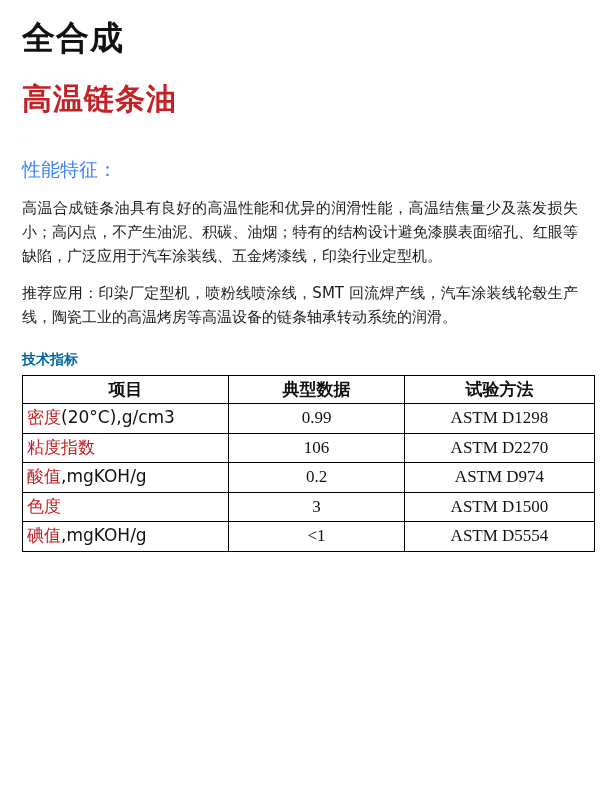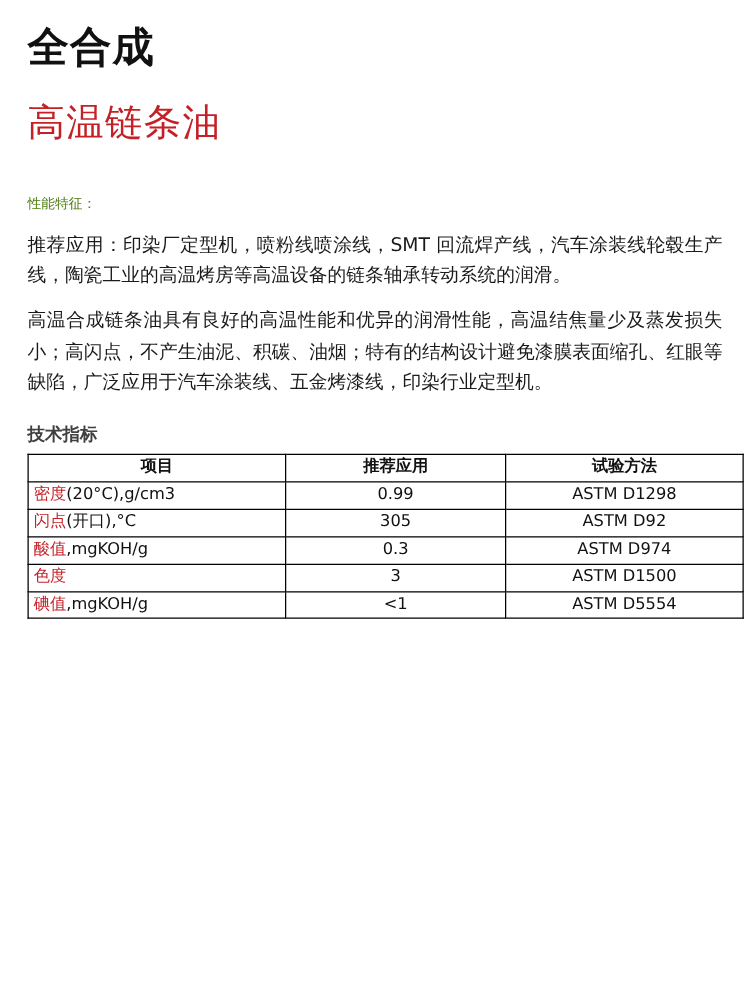--- a/index.html
+++ b/index.html
@@ -24,116 +24,116 @@
   .title-main {
     font-size: 33px;
     font-weight: bold;
     color: #111111;
     letter-spacing: 1px;
     line-height: 1.1;
     margin: 6px 0 0 6px;
   }
   .title-sub {
     font-size: 30px;
-    font-weight: normal;
+    font-weight: bold;
     color: #c42127;
     letter-spacing: 1px;
     line-height: 1.1;
     margin: 26px 0 1px 6px;
   }
   .section-label {
-    font-size: 11px;
-    color: #4d7c0f;
+    font-size: 19px;
+    color: #3b82f6;
     margin: 40px 0 0 6px;
     line-height: 1.5;
   }
   .body-para {
     font-size: 15px;
     color: #1a1a1a;
     margin: 12px 6px 0 6px;
     line-height: 1.62;
     text-align: justify;
   }
   .tech-label {
     font-size: 14px;
     font-weight: bold;
-    color: #404040;
+    color: #0369a1;
     margin: 22px 0 6px 6px;
   }
   table.spec {
     border-collapse: collapse;
     width: 572px;
     margin-left: 6px;
     table-layout: fixed;
   }
   table.spec th, table.spec td {
     border: 1px solid #000000;
-    font-size: 13px;
+    font-size: 17px;
     padding: 1px 4px;
     line-height: 1.45;
     color: #111111;
   }
   table.spec th {
     text-align: center;
     font-weight: bold;
   }
   .col-item { width: 206px; }
   .col-data { width: 176px; }
   .col-method { width: 190px; }
   .cell-left { text-align: left; }
-  .cell-center { text-align: center; }
+  .cell-center { text-align: center; font-family: Liberation Serif, serif; }
   .sub-line { display: block; }
   .red { color: #c42127; font-family: Liberation Mono, monospace; }
 </style>
 </head>
 <body>
 
 <div class="page">
 
   <div class="title-main">全合成</div>
   <div class="title-sub">高温链条油</div>
 
   <div class="section-label">性能特征：</div>
+  <div class="body-para">高温合成链条油具有良好的高温性能和优异的润滑性能，高温结焦量少及蒸发损失小；高闪点，不产生油泥、积碳、油烟；特有的结构设计避免漆膜表面缩孔、红眼等缺陷，广泛应用于汽车涂装线、五金烤漆线，印染行业定型机。</div>
   <div class="body-para">推荐应用：印染厂定型机，喷粉线喷涂线，SMT 回流焊产线，汽车涂装线轮毂生产线，陶瓷工业的高温烤房等高温设备的链条轴承转动系统的润滑。</div>
-  <div class="body-para">高温合成链条油具有良好的高温性能和优异的润滑性能，高温结焦量少及蒸发损失小；高闪点，不产生油泥、积碳、油烟；特有的结构设计避免漆膜表面缩孔、红眼等缺陷，广泛应用于汽车涂装线、五金烤漆线，印染行业定型机。</div>
 
   <div class="tech-label">技术指标</div>
 
   <table class="spec">
     <colgroup>
       <col class="col-item">
       <col class="col-data">
       <col class="col-method">
     </colgroup>
     <thead>
       <tr>
         <th>项目</th>
-        <th>推荐应用</th>
+        <th>典型数据</th>
         <th>试验方法</th>
       </tr>
     </thead>
     <tbody>
       <tr>
         <td class="cell-left"><span class="red">密度</span><span>(20°C),g/cm3</span></td>
         <td class="cell-center">0.99</td>
         <td class="cell-center">ASTM D1298</td>
       </tr>
 
 
+      <tr>
+        <td class="cell-left"><span class="red">粘度指数</span><span></span></td>
+        <td class="cell-center">106</td>
+        <td class="cell-center">ASTM D2270</td>
+      </tr>
 
-      <tr>
-        <td class="cell-left"><span class="red">闪点</span><span>(开口),°C</span></td>
-        <td class="cell-center">305</td>
-        <td class="cell-center">ASTM D92</td>
-      </tr>
 
 
       <tr>
         <td class="cell-left"><span class="red">酸值</span><span>,mgKOH/g</span></td>
-        <td class="cell-center">0.3</td>
+        <td class="cell-center">0.2</td>
         <td class="cell-center">ASTM D974</td>
       </tr>
 
       <tr>
         <td class="cell-left"><span class="red">色度</span><span></span></td>
         <td class="cell-center">3</td>
         <td class="cell-center">ASTM D1500</td>
       </tr>
 
       <tr>

